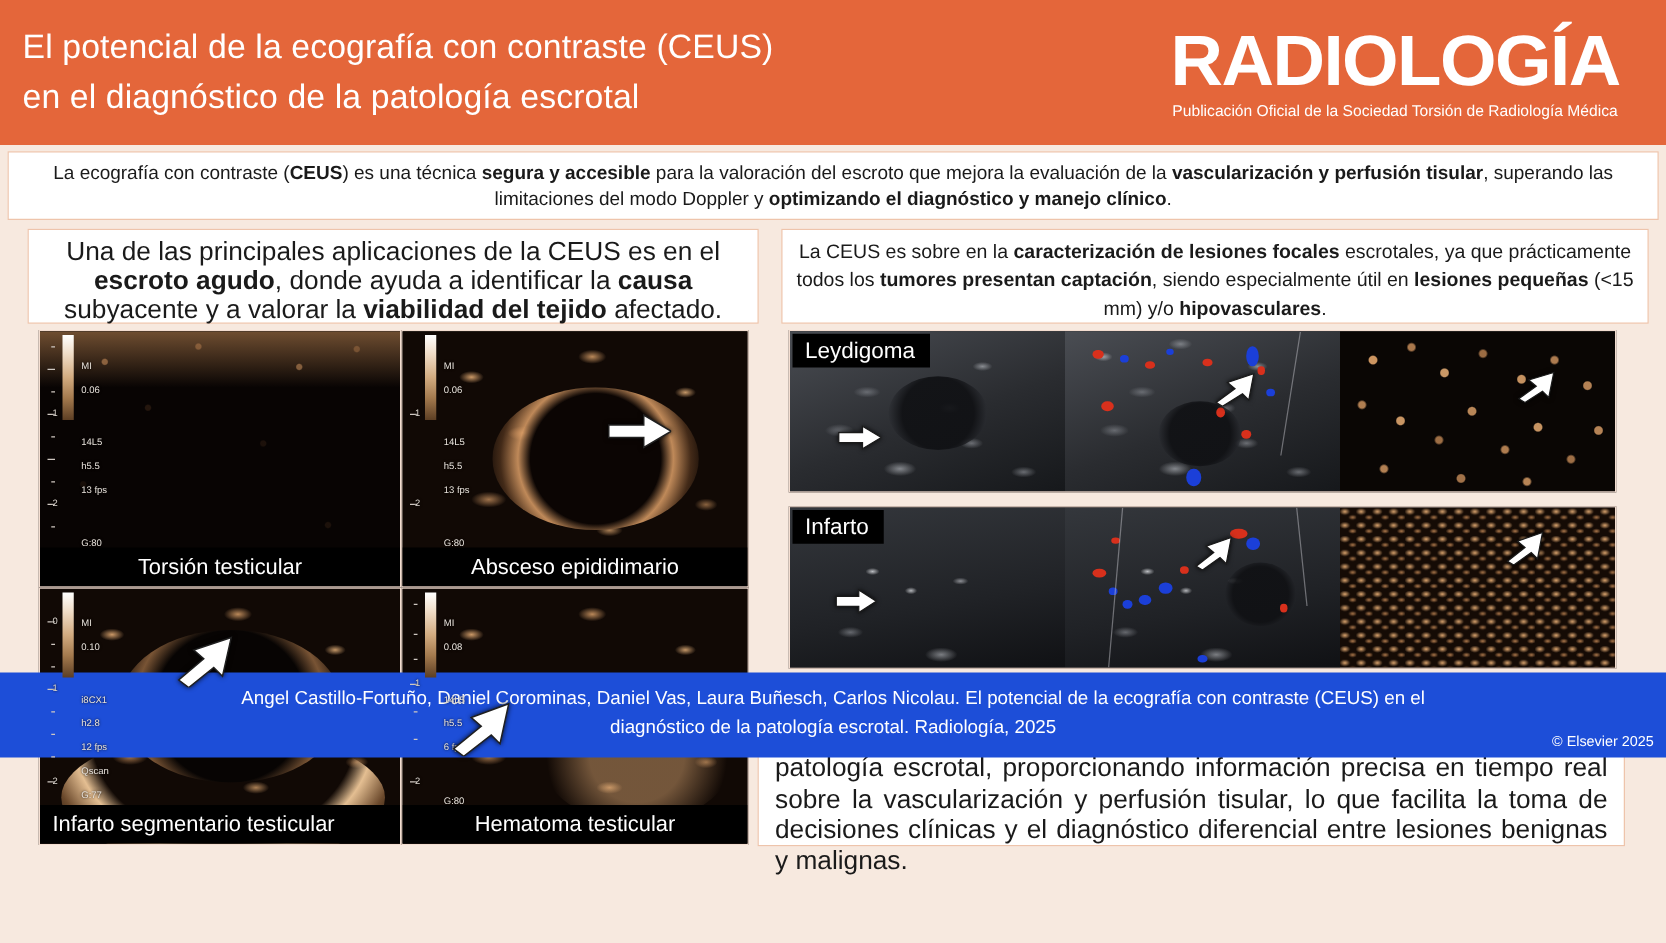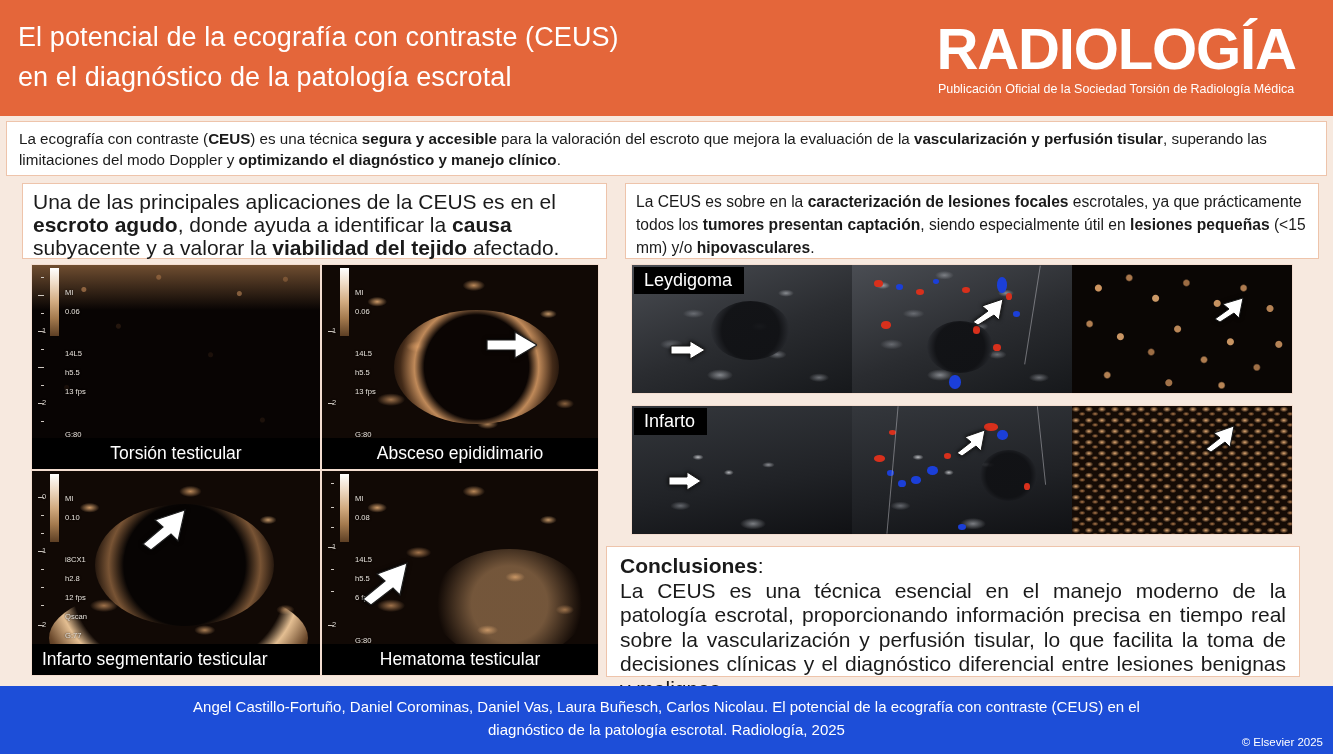--- a/index.html
+++ b/index.html
@@ -6,21 +6,21 @@
   * { box-sizing: border-box; }
   html, body {
     margin: 0; padding: 0;
     width: 1333px; height: 754px;
     overflow: hidden;
     font-family: "Liberation Sans", sans-serif;
     background: #f7e9df;
   }
   #poster {
     position: relative;
-    width: 1333px; height: 754px;
+    width: 1333px; height: 606px;
     background: #f7e9df;
     padding-left: 16px;
   }
 
   
   .header {
     position: absolute; left: 0; top: 0;
     width: 1333px; height: 116px;
     background: #e4663a;
     display: flex; align-items: stretch;
@@ -56,20 +56,21 @@
     line-height: 16px;
     font-weight: 400;
     white-space: nowrap;
     margin-top: 2px;
   }
 
   
   .textbox {
     background: #ffffff;
     border: 1.5px solid #eec4ab;
+    text-align: center;
     color: #1a1a1a;
   }
 
   .banner {
     position: absolute; left: 6px; top: 121px;
     width: 1321px; height: 55px;
     padding: 6px 12px 0 12px;
     font-size: 15.2px;
     line-height: 21px;
   }

